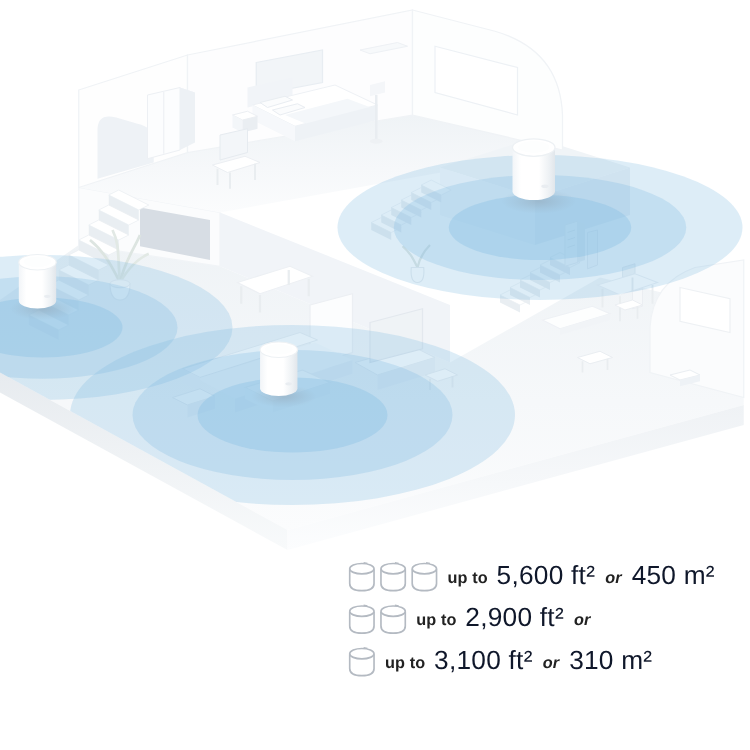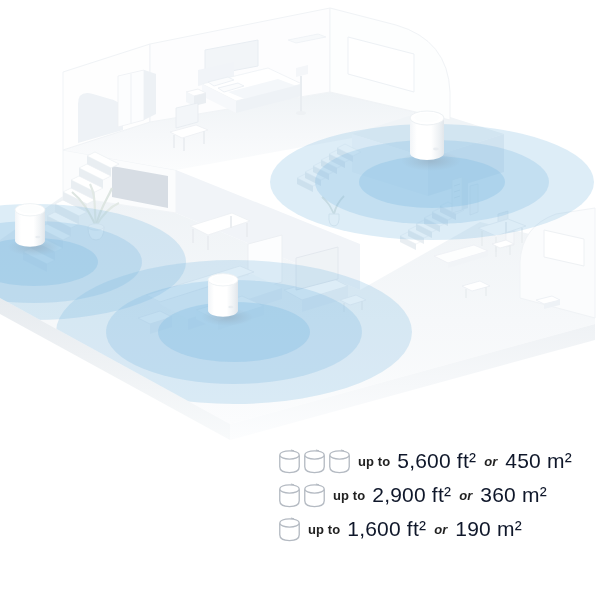--- a/index.html
+++ b/index.html
@@ -279,31 +279,30 @@
           </svg>
         <svg class="cyl-icon" viewBox="0 0 26 30">
             <path d="M14.5,2.2 L18,2.9" stroke="#b4bac2" stroke-width="1.3" fill="none"></path>
             <path d="M2,8 L2,21 Q2,27.5 13,27.5 Q24,27.5 24,21 L24,8" fill="#ffffff" stroke="#b4bac2" stroke-width="1.5"></path>
             <ellipse cx="13" cy="7.6" rx="11" ry="4.7" fill="#ffffff" stroke="#b4bac2" stroke-width="1.5"></ellipse>
           </svg>
       </span>
       <span class="up-to">up to</span>
       <span class="area-val">2,900 ft²</span>
       <span class="or-word">or</span>
-      <span class="area-val">360 m²</span>
     </div>
 
     <div class="legend-row">
       <span class="icons">
         <svg class="cyl-icon" viewBox="0 0 26 30">
             <path d="M14.5,2.2 L18,2.9" stroke="#b4bac2" stroke-width="1.3" fill="none"></path>
             <path d="M2,8 L2,21 Q2,27.5 13,27.5 Q24,27.5 24,21 L24,8" fill="#ffffff" stroke="#b4bac2" stroke-width="1.5"></path>
             <ellipse cx="13" cy="7.6" rx="11" ry="4.7" fill="#ffffff" stroke="#b4bac2" stroke-width="1.5"></ellipse>
           </svg>
       </span>
       <span class="up-to">up to</span>
-      <span class="area-val">1,600 ft²</span>
+      <span class="area-val">3,100 ft²</span>
       <span class="or-word">or</span>
-      <span class="area-val">190 m²</span>
+      <span class="area-val">310 m²</span>
     </div>
 
   </div>
 </div>
 
 </body></html>

